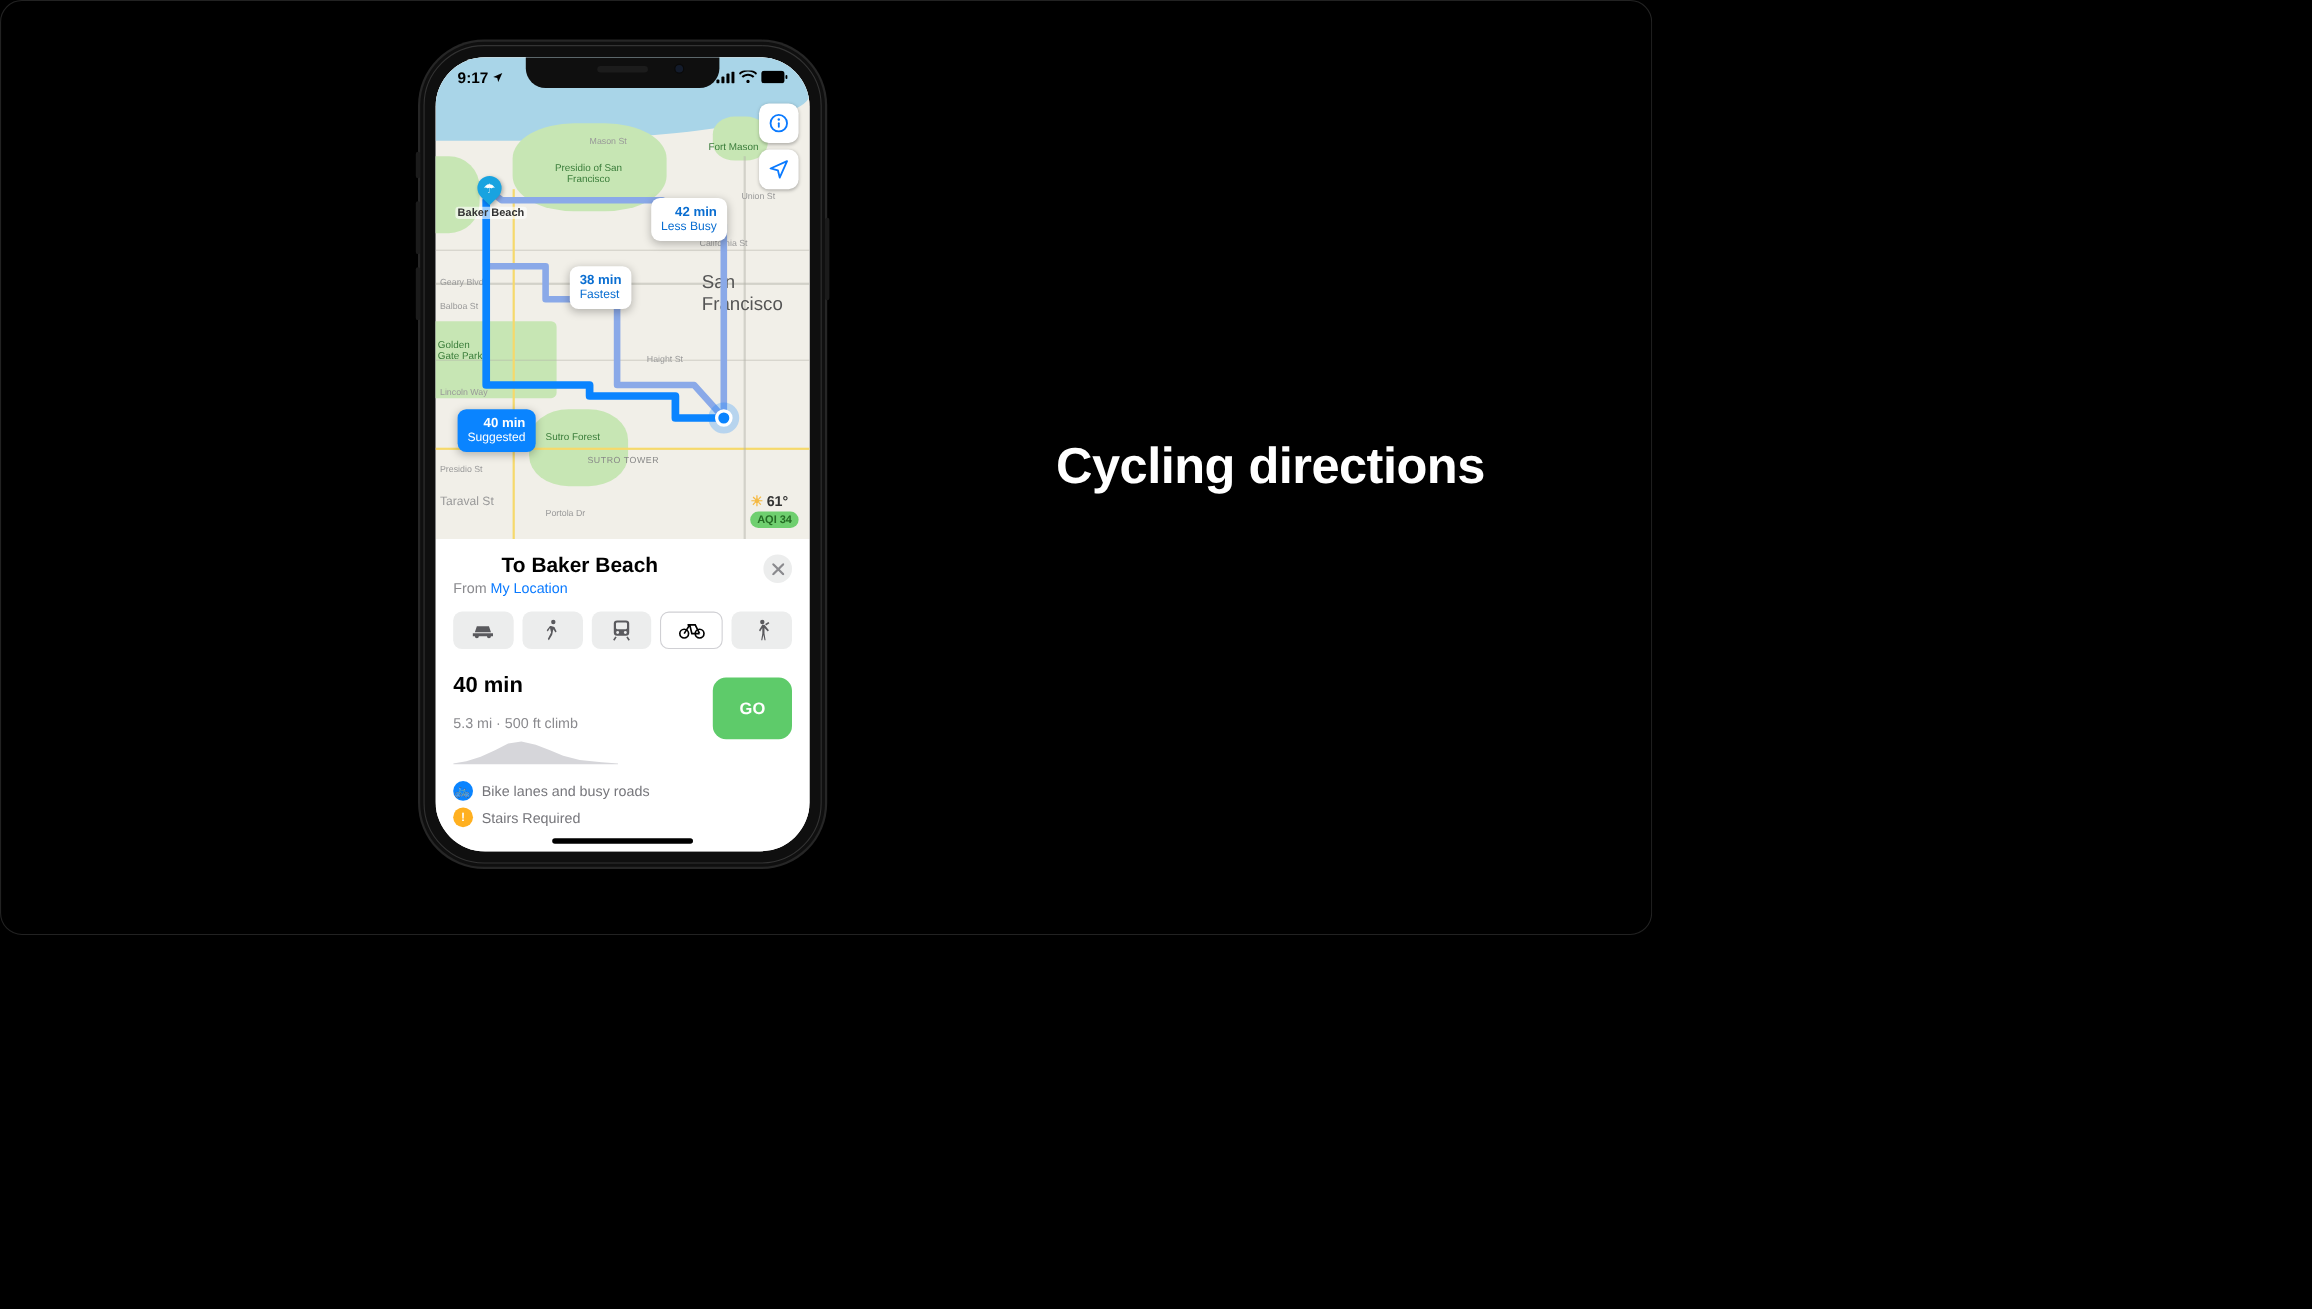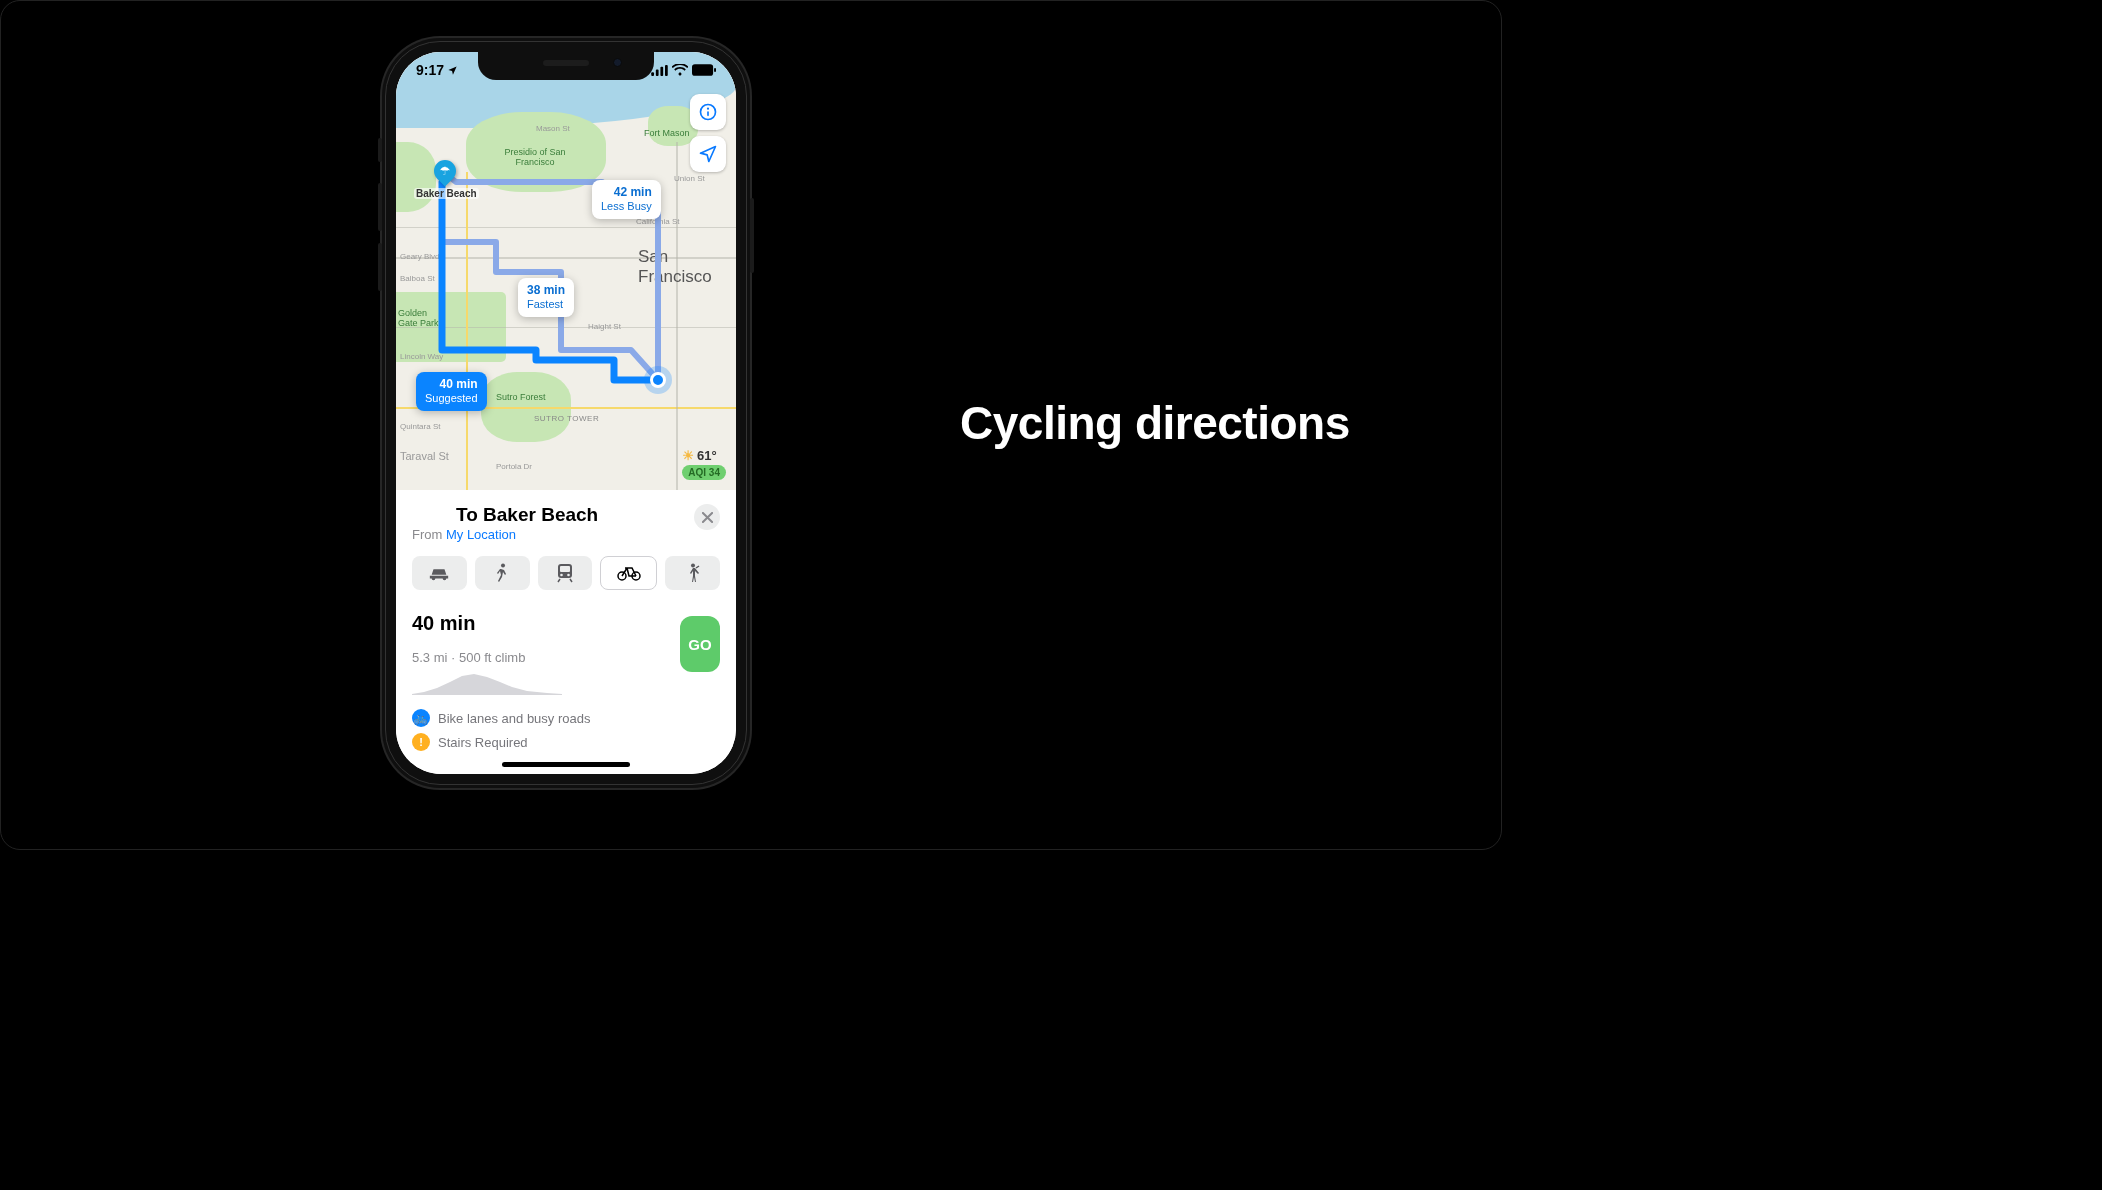--- a/index.html
+++ b/index.html
@@ -67,21 +67,21 @@
   .close{width:26px;height:26px;border-radius:50%;background:#eceded;color:#8a8a8e;display:flex;align-items:center;justify-content:center;font-size:14px;font-weight:700;}
 
   .modes{display:flex;gap:8px;margin-top:14px;}
   .mode{flex:1;height:34px;border-radius:8px;background:#eceded;display:flex;align-items:center;justify-content:center;color:#5a5a5e;}
   .mode.active{background:#fff;border:1px solid #d0d0d4;color:#000;}
 
   .route-card{margin-top:22px;display:flex;justify-content:space-between;align-items:flex-start;}
   .route-info .rt{font-size:20px;font-weight:700;color:#000;}
   .route-info .rs{font-size:13px;color:#8a8a8e;margin-top:15px;}
   .elev-chart{margin-top:8px;width:150px;height:22px;}
-  .go{width:40px;height:56px;border-radius:12px;background:#5ecb6a;color:#fff;font-weight:700;font-size:15px;display:flex;align-items:center;justify-content:center;margin-top:4px;}
+  .go{width:72px;height:56px;border-radius:12px;background:#5ecb6a;color:#fff;font-weight:700;font-size:15px;display:flex;align-items:center;justify-content:center;margin-top:4px;}
 
   .notes{margin-top:10px;}
   .note{display:flex;align-items:center;gap:8px;font-size:13px;color:#76767b;margin-bottom:6px;}
   .note .badge{width:18px;height:18px;border-radius:50%;display:flex;align-items:center;justify-content:center;color:#fff;font-size:11px;font-weight:700;}
   .badge.bike{background:#0a84ff;font-size:12px;}
   .badge.warn{background:#ffb020;}
 
   .home-ind{position:absolute;left:50%;bottom:7px;transform:translateX(-50%);width:128px;height:5px;background:#000;border-radius:3px;z-index:60;}
 </style>
 </head>
@@ -145,21 +145,21 @@
 
       <span style="position:absolute;left:104px;top:95px;font-size:9px;color:#3a7d3a;text-align:center;width:70px;">Presidio of San Francisco</span>
       <span style="position:absolute;left:248px;top:76px;font-size:9px;color:#3a7d3a;">Fort Mason</span>
       <span style="position:absolute;left:2px;top:256px;font-size:9px;color:#3a7d3a;width:50px;">Golden Gate Park</span>
       <span style="position:absolute;left:100px;top:340px;font-size:9px;color:#3a7d3a;">Sutro Forest</span>
       <span style="position:absolute;left:138px;top:362px;font-size:8px;color:#888;letter-spacing:.5px;">SUTRO TOWER</span>
       <span style="position:absolute;left:242px;top:195px;font-size:17px;color:#555;font-weight:400;">San Francisco</span>
       <span style="position:absolute;left:4px;top:200px;font-size:8px;color:#999;">Geary Blvd</span>
       <span style="position:absolute;left:4px;top:222px;font-size:8px;color:#999;">Balboa St</span>
       <span style="position:absolute;left:4px;top:300px;font-size:8px;color:#999;">Lincoln Way</span>
-      <span style="position:absolute;left:4px;top:370px;font-size:8px;color:#999;">Quintara St</span>
+      <span style="position:absolute;left:4px;top:370px;font-size:8px;color:#999;">Presidio St</span>
       <span style="position:absolute;left:4px;top:398px;font-size:11px;color:#999;">Taraval St</span>
       <span style="position:absolute;left:192px;top:270px;font-size:8px;color:#999;">Haight St</span>
       <span style="position:absolute;left:240px;top:165px;font-size:8px;color:#999;">California St</span>
       <span style="position:absolute;left:278px;top:122px;font-size:8px;color:#999;">Union St</span>
       <span style="position:absolute;left:140px;top:72px;font-size:8px;color:#999;">Mason St</span>
       <span style="position:absolute;left:100px;top:410px;font-size:8px;color:#999;">Portola Dr</span>
 
       <svg class="route" viewBox="0 0 340 438">
 
         <path d="M262 328 L262 152 L206 152 L206 130 L60 130 L50 122" stroke="#8aa9e8" stroke-width="6" fill="none" stroke-linecap="round" stroke-linejoin="round"></path>
@@ -173,21 +173,21 @@
           <div class="ico">☂</div>
         </div>
       <div class="dest-label">Baker Beach</div>
 
       <div class="user-dot"></div>
 
       <div class="callout" style="left:196px;top:128px;">
         <div class="t">42 min</div>
         <div class="s">Less Busy</div>
       </div>
-      <div class="callout" style="left:122px;top:190px;margin-top:36px;">
+      <div class="callout" style="left:122px;top:190px;">
         <div class="t">38 min</div>
         <div class="s">Fastest</div>
       </div>
       <div class="callout sel" style="left:20px;top:320px;">
         <div class="t">40 min</div>
         <div class="s">Suggested</div>
       </div>
 
       <div class="map-ctrl info">
         <svg width="20" height="20" viewBox="0 0 24 24">

